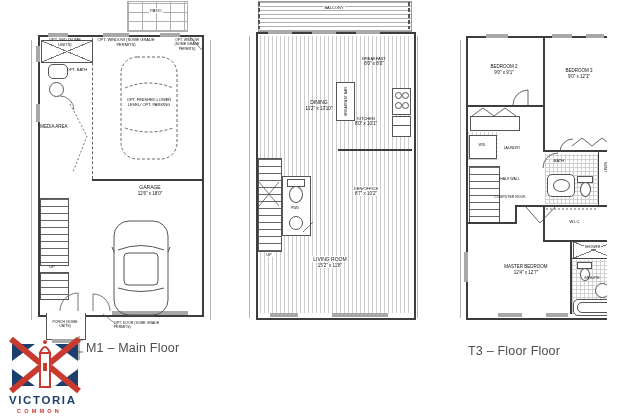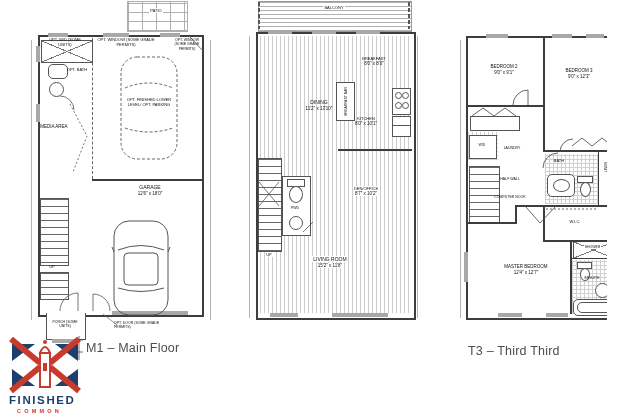--- a/index.html
+++ b/index.html
@@ -208,21 +208,21 @@
   <div class="lbl s35" style="left:500px;top:177px;width:20px;">HALF WALL</div>
   <div class="lbl s35" style="left:494px;top:195px;width:32px;">COMPUTER NOOK</div>
   <div class="lbl s4" style="left:560px;top:219px;width:30px;">W.I.C.</div>
   <div class="lbl s45" style="left:496px;top:264px;width:60px;">
     <span>MASTER BEDROOM</span><br>
     <span class="dims s4">12'4" x 12'7"</span>
   </div>
   <div class="lbl s35" style="left:576px;top:245px;width:33px;z-index:5;"><span class="wbg">SHOWER</span></div>
   <div class="lbl s35" style="left:578px;top:276px;width:28px;">ENSUITE</div>
 
-  <div class="floor-title" style="left:468px;top:344px;">T3 – Third Third</div>
+  <div class="floor-title" style="left:468px;top:344px;">T3 – Floor Floor</div>
 
   <svg class="abs" width="639" height="417" style="left:0;top:0;z-index:4;pointer-events:none;">
 
     <g stroke="#666" fill="none" stroke-width="1" stroke-dasharray="3,2">
       <rect x="121" y="57" width="56" height="102" rx="16"></rect>
       <path d="M125 88 Q149 78 173 88"></path>
       <path d="M125 128 Q149 136 173 128"></path>
     </g>
 
     <g stroke="#555" fill="none" stroke-width="1">
@@ -276,16 +276,16 @@
       <line x1="2" y1="2" x2="31" y2="26" stroke="#c8392e" stroke-width="6"></line>
       <line x1="70" y1="2" x2="41" y2="26" stroke="#c8392e" stroke-width="6"></line>
       <line x1="2" y1="54" x2="31" y2="30" stroke="#c8392e" stroke-width="6"></line>
       <line x1="70" y1="54" x2="41" y2="30" stroke="#c8392e" stroke-width="6"></line>
       <rect x="31" y="16" width="10" height="34" fill="#ffffff" stroke="#c8392e" stroke-width="2"></rect>
       <path d="M31 16 Q36 4 41 16 Z" fill="#ffffff" stroke="#c8392e" stroke-width="2"></path>
       <circle cx="36" cy="5" r="2" fill="#c8392e"></circle>
       <rect x="34" y="26" width="4" height="8" fill="#c8392e"></rect>
     </g>
   </svg>
-  <div class="logo-name" style="left:9px;top:394px;">FINISHED</div>
+  <div class="logo-name" style="left:9px;top:394px;">VICTORIA</div>
   <div class="logo-sub" style="left:17px;top:408px;">COMMON</div>
 
 </div>
 
 </body></html>

